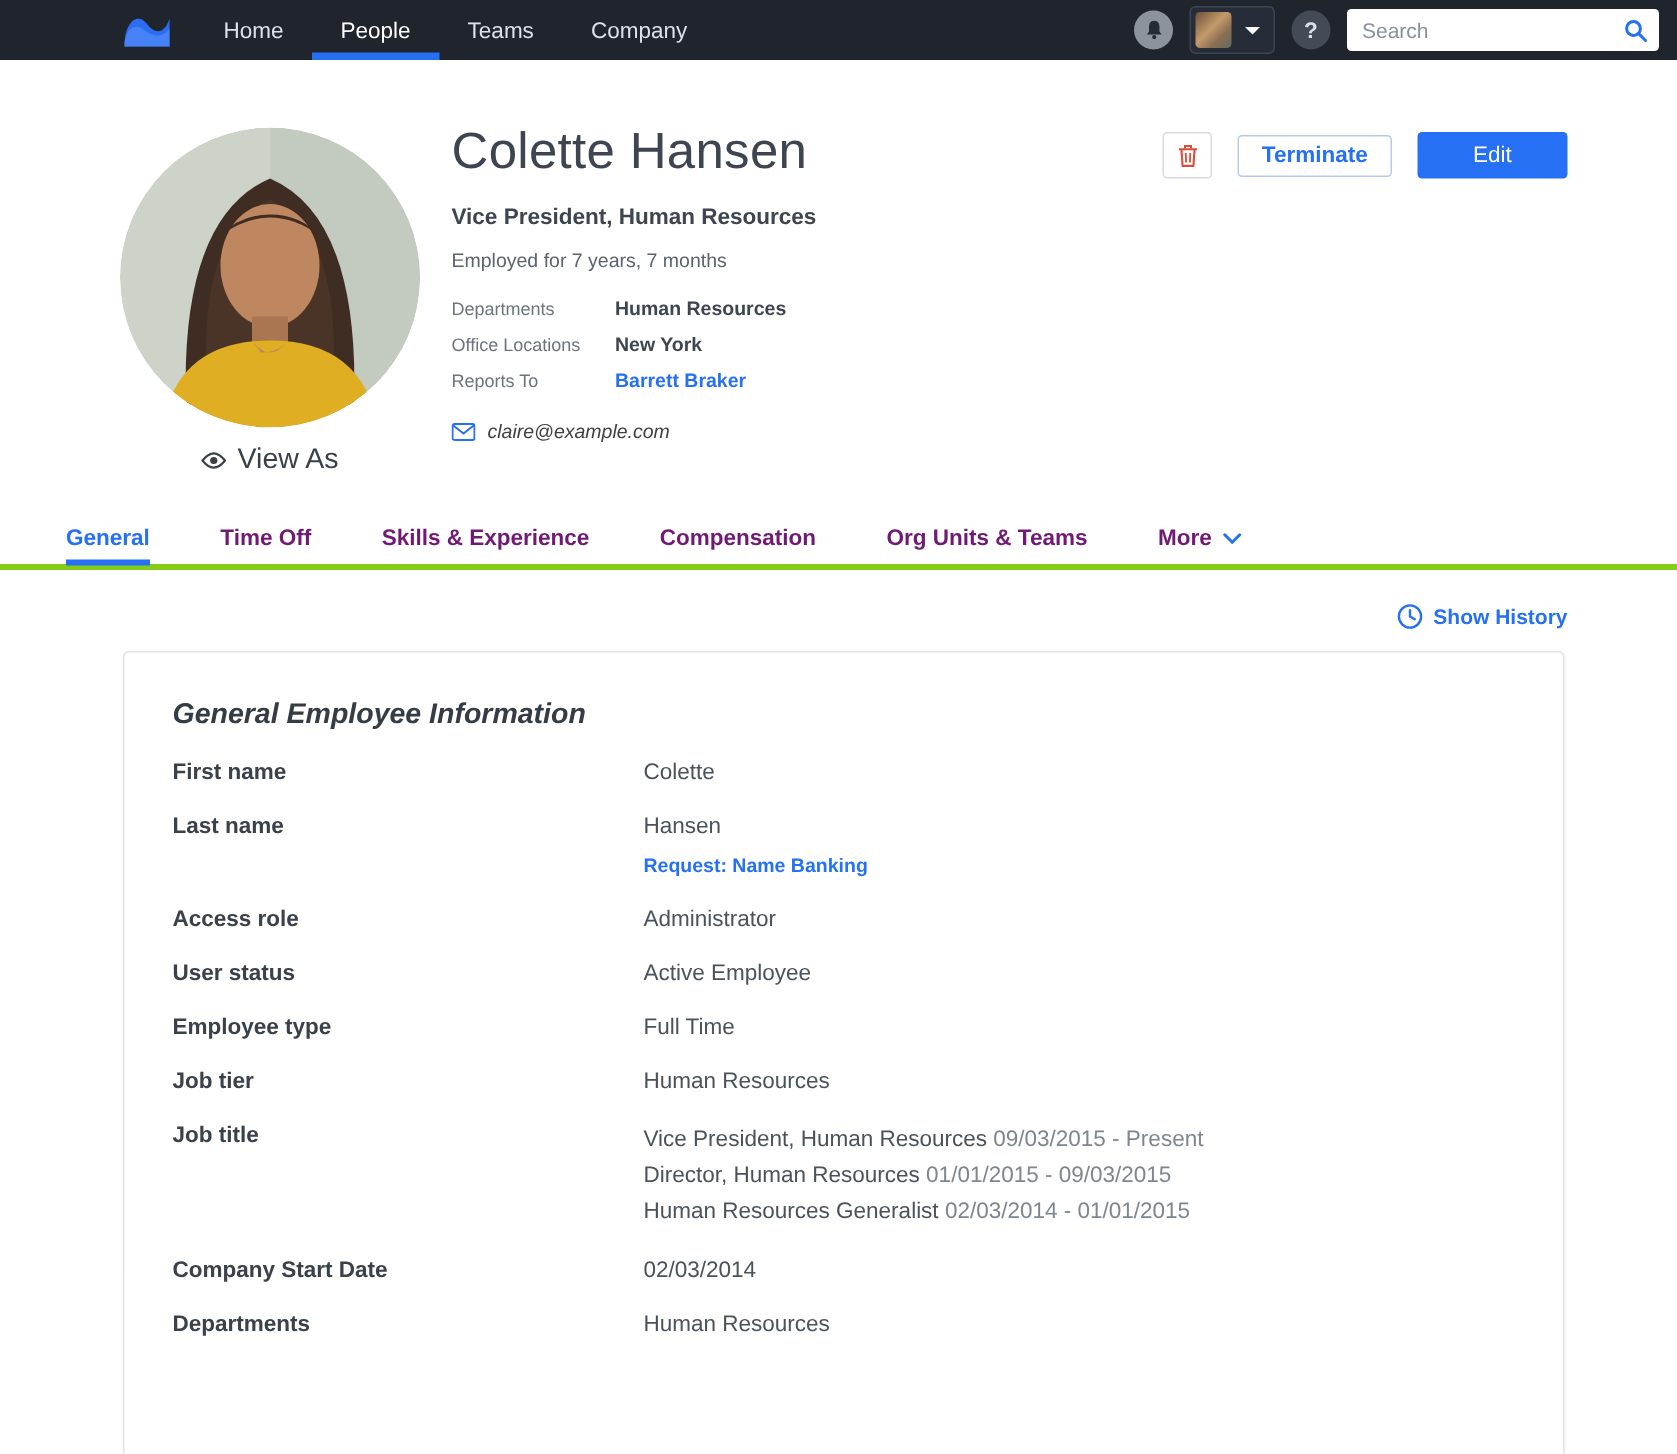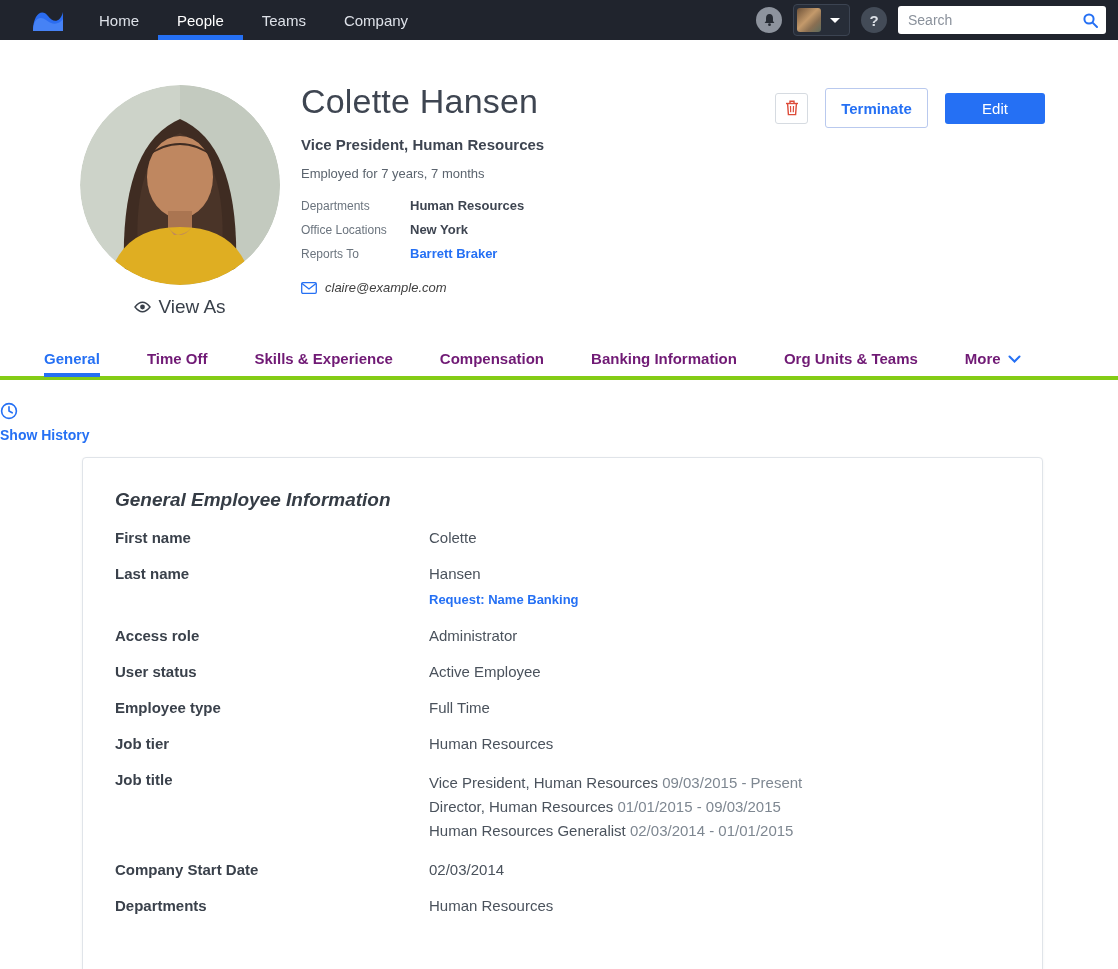--- a/index.html
+++ b/index.html
@@ -1,21 +1,21 @@
 <!DOCTYPE html>
 <html><head>
 <meta charset="utf-8">
 <style>
   * { box-sizing: border-box; margin: 0; padding: 0; }
   html,body { width:1118px; height:969px; overflow:hidden; background:#fff;
     font-family:"Liberation Sans", sans-serif; }
 
   
   .navbar { height:40px; background:#20242d; display:flex; align-items:stretch;
-    justify-content:space-between; padding-left:30px; padding-right:12px; }
+    justify-content:space-between; padding-left:80px; padding-right:12px; }
   .nav-left { display:flex; align-items:stretch; }
   .logo { display:flex; align-items:center; margin-right:14px; cursor:pointer; }
   .nav-items { display:flex; align-items:stretch; }
   .nav-item { position:relative; display:flex; align-items:center; padding:0 19px;
     color:#dde1e8; font-size:15px; text-decoration:none; cursor:pointer; }
   .nav-item.active { color:#fff; }
   .nav-item.active::after { content:""; position:absolute; left:0; right:0; bottom:0;
     height:5px; background:#2570f4; }
   .nav-right { display:flex; align-items:center; gap:11px; }
   .icon-circle { width:26px; height:26px; border-radius:50%; background:#8d939d;
@@ -52,39 +52,39 @@
   .meta-label { width:109px; font-size:12px; color:#6b747e; }
   .meta-value { font-size:13px; font-weight:bold; color:#3e4551; }
   .meta-value.link { color:#2570f4; cursor:pointer; }
   .email-row { display:flex; align-items:center; gap:8px; margin-top:19px; }
   .email-row a { font-size:13px; color:#404040; text-decoration:none; cursor:pointer;font-style:italic; }
   .header-actions { position:absolute; right:73px; top:48px; display:flex;
     align-items:center; gap:17px; }
   .btn-trash { width:33px; height:31px; background:#fff; border:1px solid #d6dbe1;
     border-radius:3px; display:flex; align-items:center; justify-content:center;
     cursor:pointer; }
-  .btn-terminate { min-width:103px; height:40px; background:#fff;
+  .btn-terminate { min-width:103px; height:28px; background:#fff;
     border:1px solid #b9c9ee; border-radius:3px; color:#2570f4; font-size:15px;
     font-weight:bold; cursor:pointer; font-family:"Liberation Sans", sans-serif; }
   .btn-edit { min-width:100px; height:31px; background:#2570f4; border:none;
     border-radius:3px; color:#fff; font-size:15px; font-weight:normal; cursor:pointer;
     font-family:"Liberation Sans", sans-serif; }
 
   
   .tabs { display:flex; align-items:stretch; padding-left:44px;
     border-bottom:4px solid #84cc16; height:39px; }
   .tab { position:relative; display:flex; align-items:center; gap:7px;
     margin-right:47px; font-size:15px; font-weight:bold; color:#701a75; cursor:pointer; }
   .tab.active { color:#2570f4; }
   .tab.active::after { content:""; position:absolute; left:0; right:0; bottom:-1px;
     height:4px; background:#2570f4; }
 
   
-  .history-row { display:flex; justify-content:flex-end; align-items:flex-start; gap:7px;
-    padding:22px 73px 0 0; cursor:pointer;flex-direction:column; }
+  .history-row { display:flex; justify-content:flex-end; align-items:center; gap:7px;
+    padding:22px 73px 0 0; cursor:pointer; }
   .history-row span { font-size:14px; font-weight:bold; color:#2570f4; }
 
   
   .card { width:961px; margin:14px 0 0 82px; background:#fff;
     border:1px solid #e0e4e9; border-radius:4px;
     box-shadow:0 1px 3px rgba(40,50,60,0.06); padding:31px 32px 60px; min-height:560px; }
   .card-title { font-size:19px; font-weight:bold; color:#353c45;font-style:italic; }
   .field-row { display:flex; margin-top:18px; line-height:18px; }
   .field-label { width:314px; flex:0 0 314px; font-size:15px; font-weight:bold; color:#3a414b; }
   .field-value { font-size:15px; color:#4a525c; }
@@ -218,23 +218,20 @@
   <div class="tab">
     <span>Time Off</span>
   </div>
   <div class="tab">
     <span>Skills &amp; Experience</span>
   </div>
   <div class="tab">
     <span>Compensation</span>
   </div>
   <div class="tab">
-    <span>Banking Information</span>
-  </div>
-  <div class="tab">
     <span>Org Units &amp; Teams</span>
   </div>
   <div class="tab">
     <span>More</span>
     <svg width="13" height="8" viewBox="0 0 13 8">
       <path d="M1.5 1.5 L6.5 6.5 L11.5 1.5" fill="none" stroke="#2570f4" stroke-width="2" stroke-linecap="round"></path>
     </svg>
   </div>
 </nav>
 

